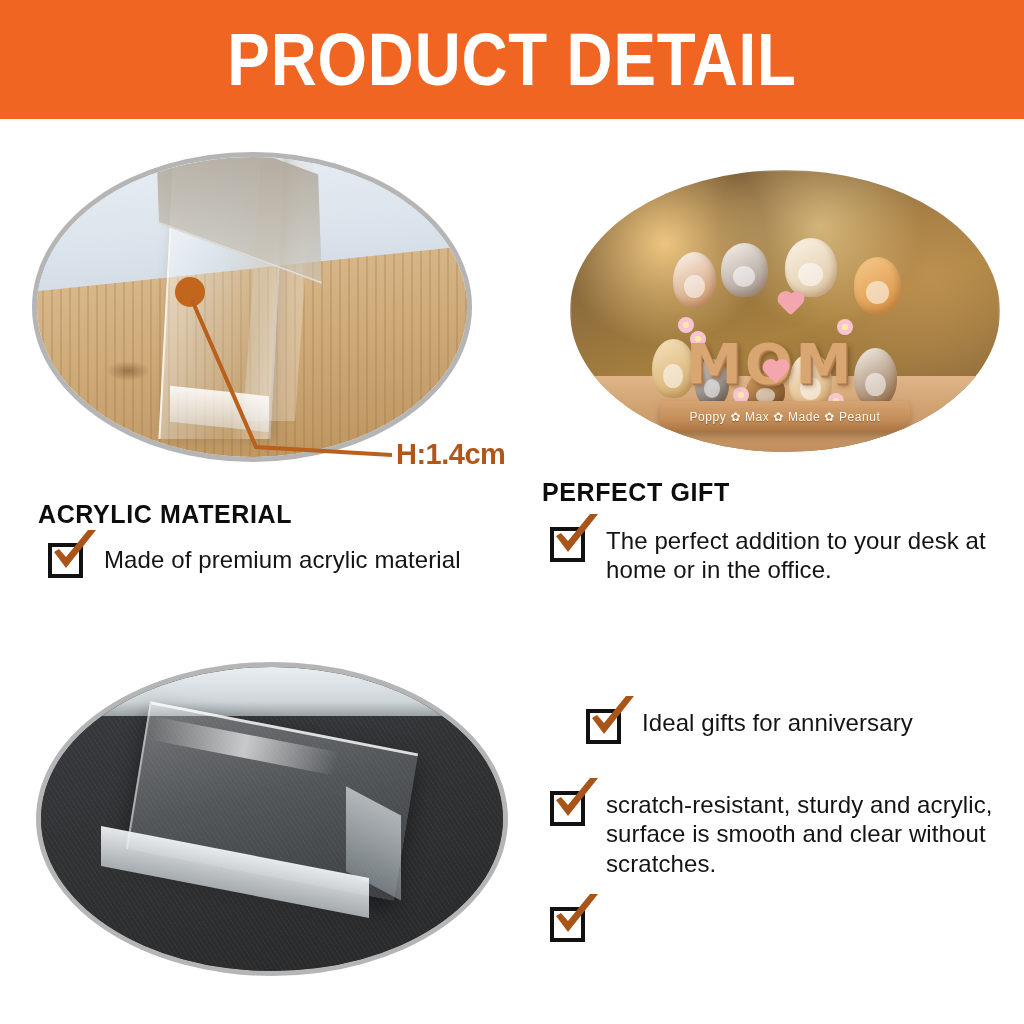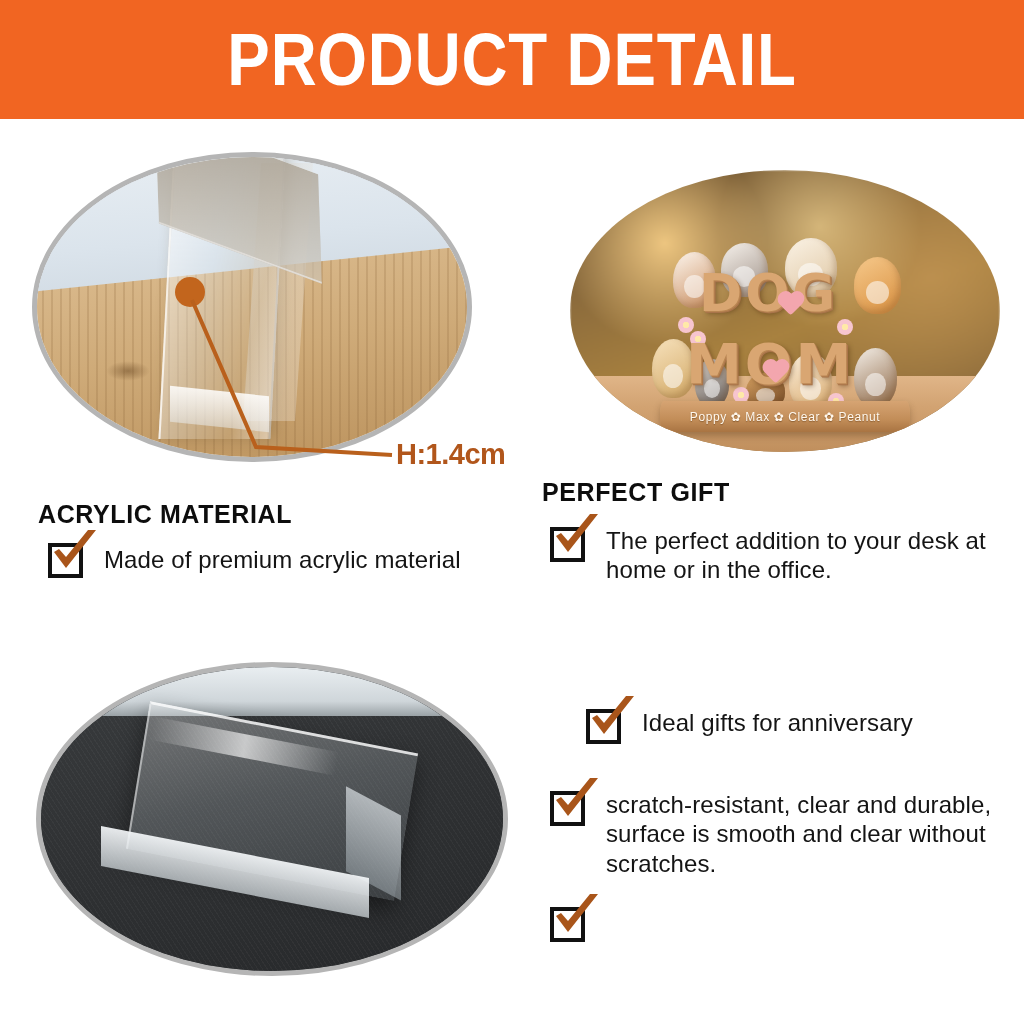--- a/index.html
+++ b/index.html
@@ -280,27 +280,26 @@
       <div class="pup" style="left:41%;top:72%;width:9%;height:13%;background:linear-gradient(150deg,#d9a463,#6f4422);"></div>
       <div class="pup" style="left:51%;top:65%;width:10%;height:20%;background:linear-gradient(150deg,#fbeedb,#d9ab6e);"></div>
       <div class="pup" style="left:66%;top:63%;width:10%;height:21%;background:linear-gradient(150deg,#f5f0e9,#8a6340);"></div>
 
       <div class="flower" style="left:25%;top:52%;"></div>
       <div class="flower" style="left:28%;top:57%;"></div>
       <div class="flower" style="left:62%;top:53%;"></div>
       <div class="flower" style="left:38%;top:77%;"></div>
       <div class="flower" style="left:60%;top:79%;"></div>
 
-      <div class="word word-dog">DOG</div>
       <div class="heart heart-o"></div>
       <div class="word word-mom">MOM</div>
       <div class="heart heart-mom"></div>
 
       <div class="plaque-base">
-        <div class="plaque-names">Poppy ✿ Max ✿ Clear ✿ Peanut</div>
+        <div class="plaque-names">Poppy ✿ Max ✿ Made ✿ Peanut</div>
       </div>
     </div>
   </div>
 
   <div class="oval bordered" id="photo-acrylic-block">
     <div class="slate-scene">
       <div class="slate"></div>
       <div class="slate-top"></div>
       <div class="block-top"></div>
       <div class="block-side"></div>
@@ -346,21 +345,21 @@
     </span>
     <span class="check-text">Ideal gifts for anniversary</span>
   </div>
 
   <div class="check-item" id="check-gift-3">
     <span class="checkbox">
       <svg class="tick" viewBox="0 0 54 46">
         <path d="M8 22 L20 38 L50 0 L42 0 L20 27 L13 19 Z" fill="#a9551a"></path>
       </svg>
     </span>
-    <span class="check-text">scratch-resistant, clear and durable, surface is smooth and clear without scratches.</span>
+    <span class="check-text">scratch-resistant, sturdy and acrylic, surface is smooth and clear without scratches.</span>
   </div>
 
   <div class="check-item" id="check-gift-4">
     <span class="checkbox">
       <svg class="tick" viewBox="0 0 54 46">
         <path d="M8 22 L20 38 L50 0 L42 0 L20 27 L13 19 Z" fill="#a9551a"></path>
       </svg>
     </span>
   </div>
 

